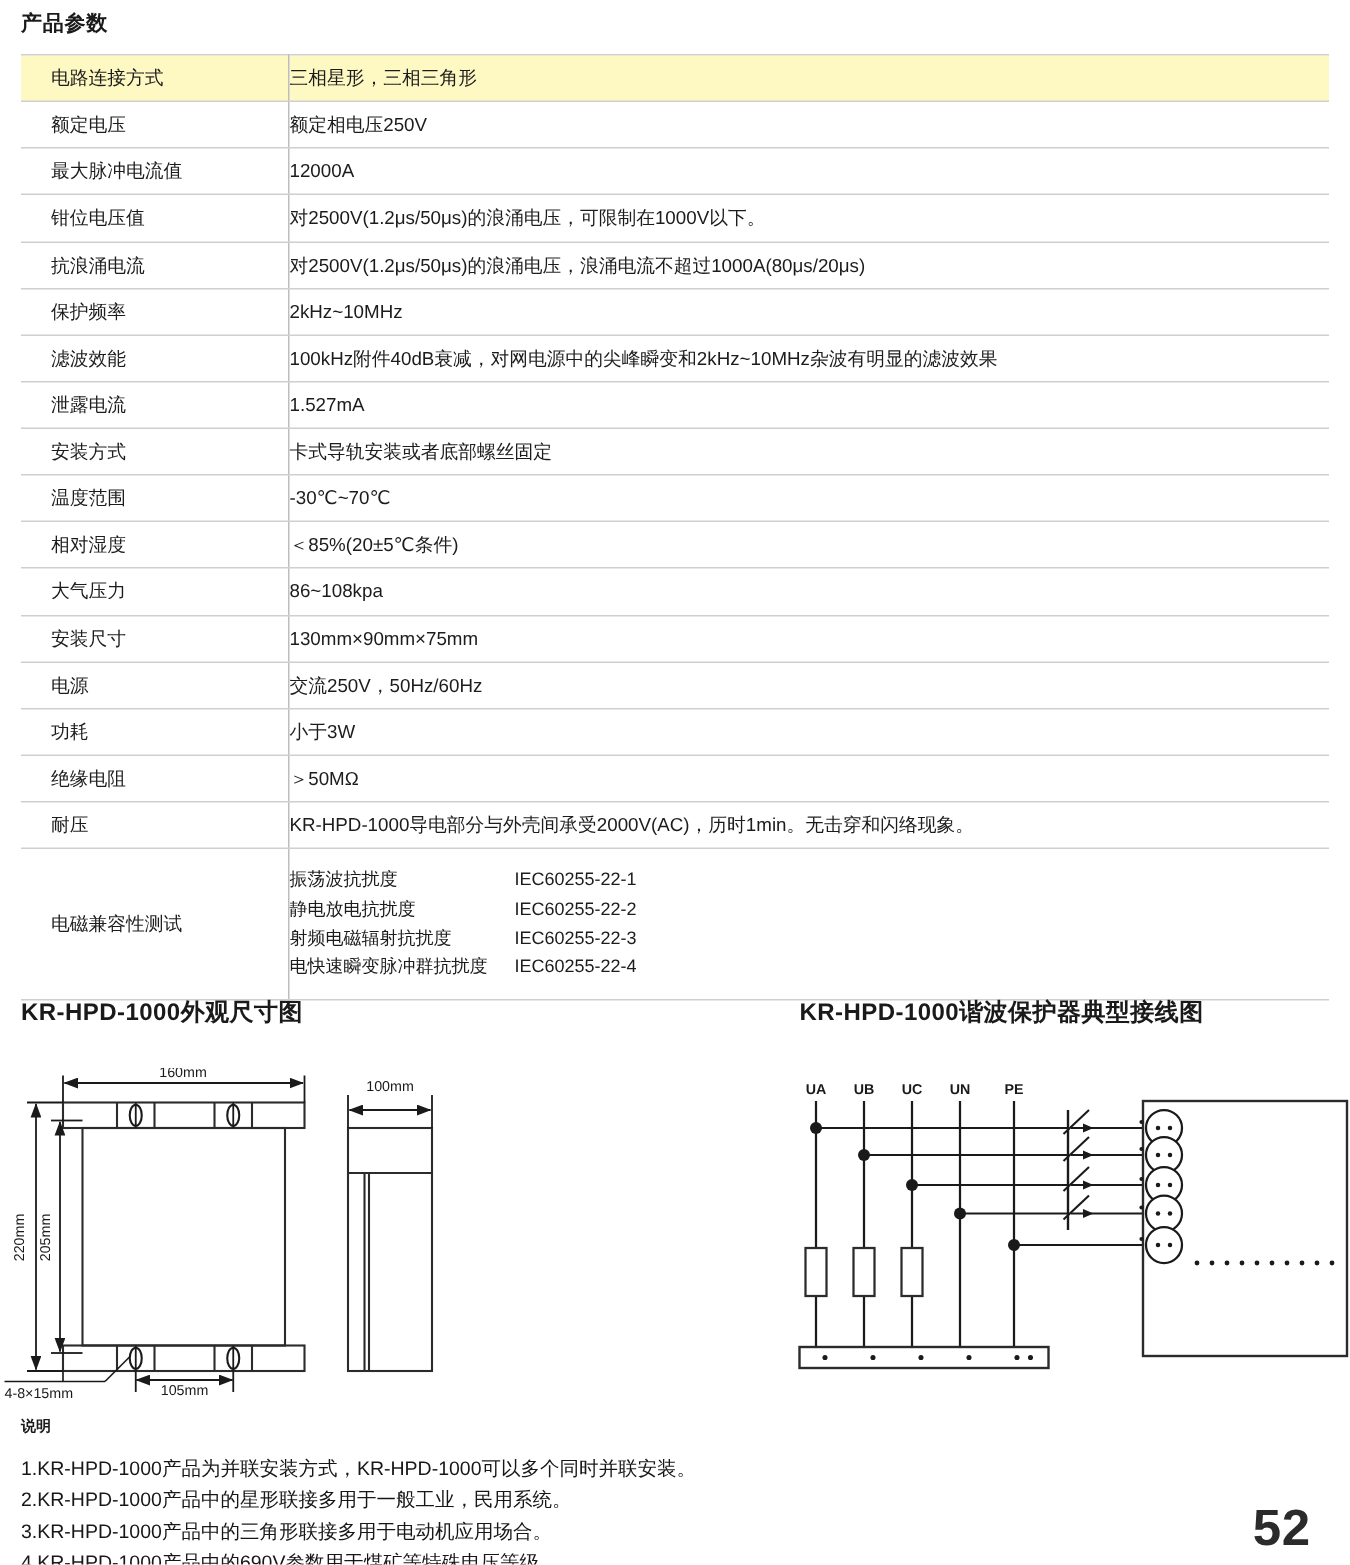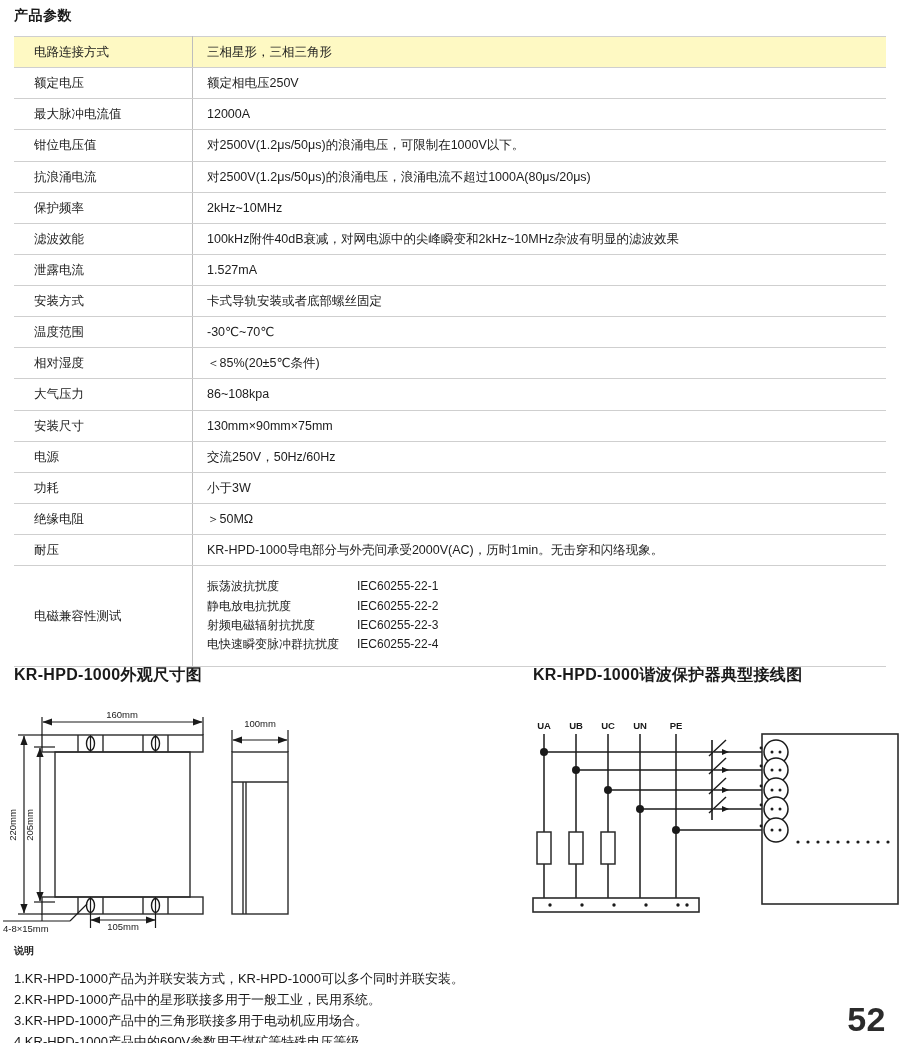--- a/index.html
+++ b/index.html
@@ -44,21 +44,20 @@
     padding: 6px 0 6px 0;
     vertical-align: middle;
     color: #1c1c1c;
   }
   .spec-table td.k {
     width: 158px;
     padding-left: 20px;
     border-right: 1px solid #bdbdbd;
   }
   .spec-table td.v {
-    padding-left: 14px;
   }
   .spec-table tr.shaded td {
     background: #fef9c3;
   }
   .spec-table tr.tall td { padding-top: 11px; padding-bottom: 11px; }
 
   .vlines { }
   .vlines div { white-space: nowrap; }
 
   
@@ -106,21 +105,21 @@
   .notes div {
     font-size: 13px;
     line-height: 1.62;
     white-space: nowrap;
     color: #171717;
   }
 
   
   .page-number {
     position: absolute;
-    right: 14px;
+    right: 26px;
     bottom: 4px;
     font-size: 34px;
     font-weight: bold;
     color: #2b2b2b;
     letter-spacing: 0.5px;
   }
 
   svg text {
     font-family: "Liberation Sans", "DejaVu Sans", sans-serif;
     fill: #1a1a1a;

